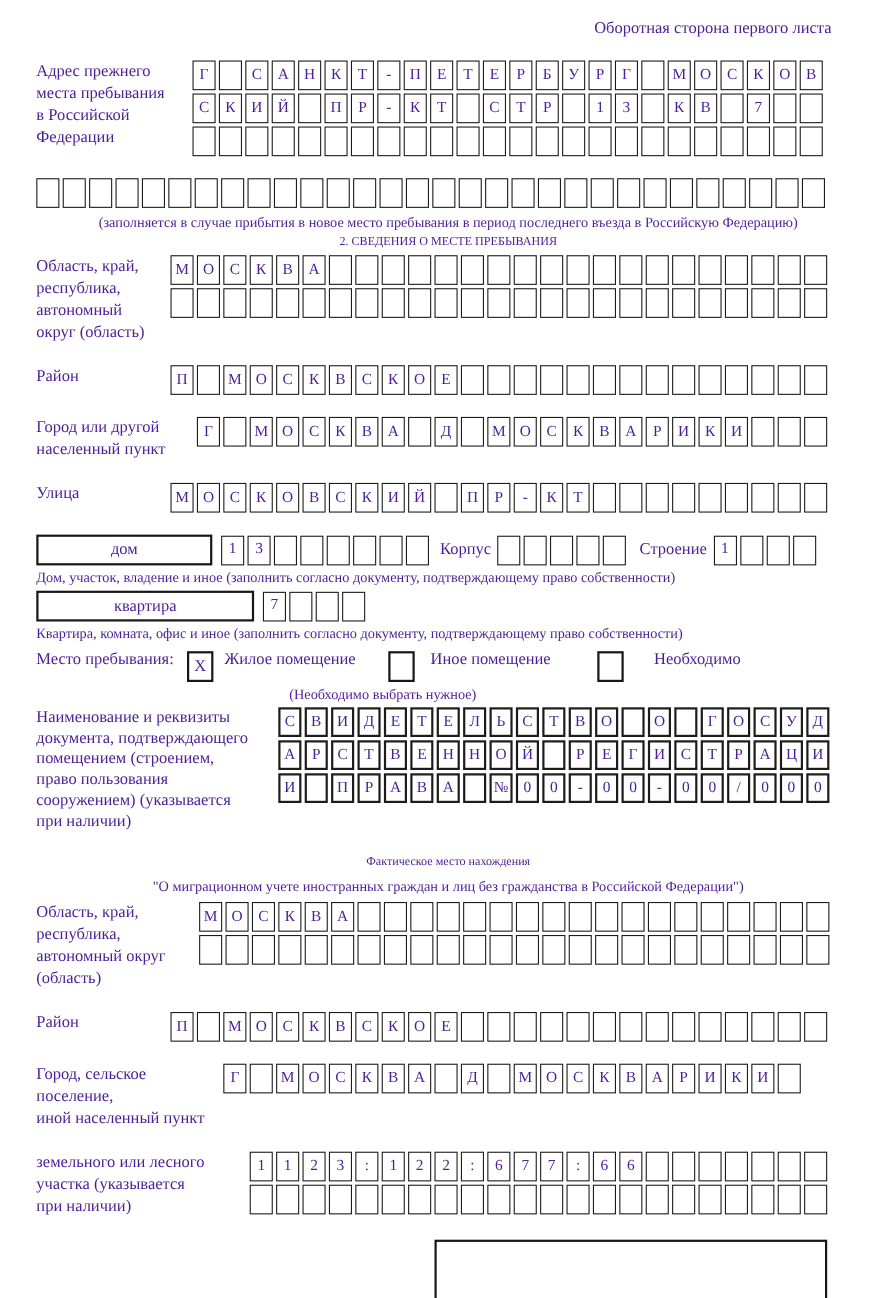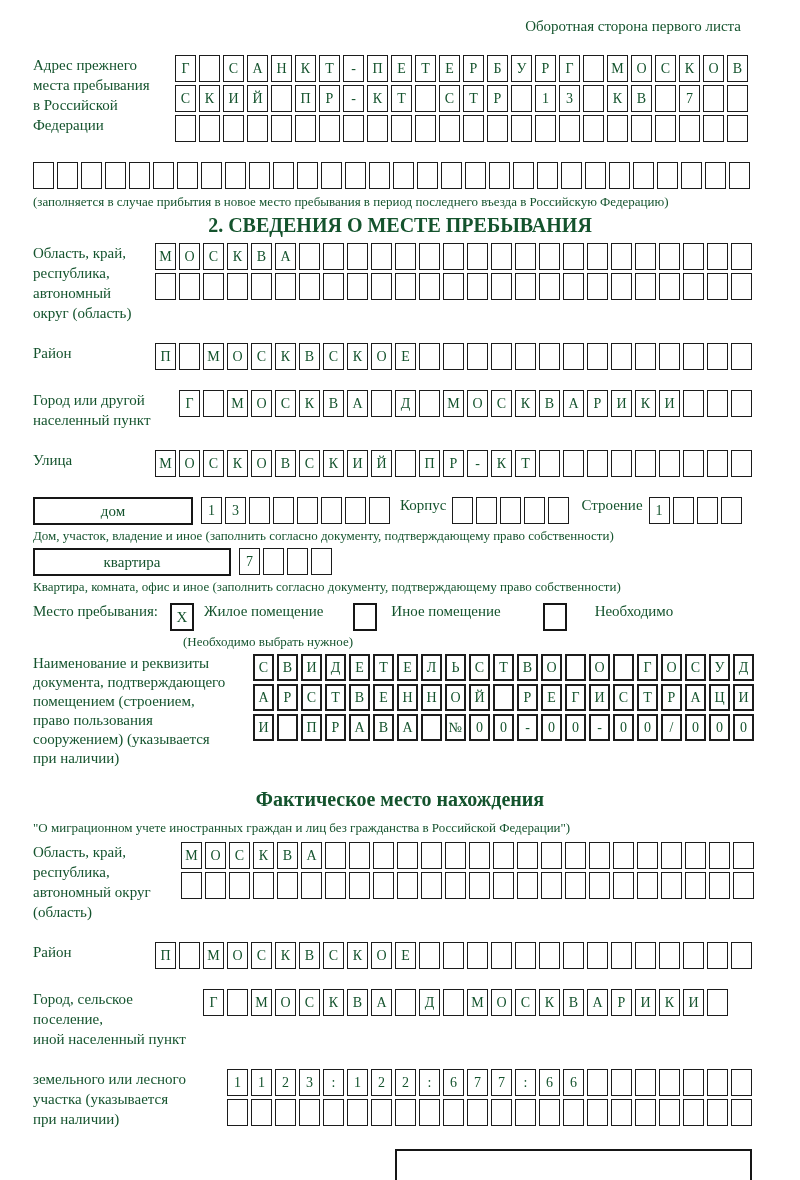--- a/index.html
+++ b/index.html
@@ -1,37 +1,37 @@
 <!DOCTYPE html>
 <html lang="ru"><head>
 <meta charset="utf-8">
 <style>
   html,body{margin:0;padding:0;background:#fff;}
   .page{
     position:relative;width:800px;height:1180px;box-sizing:border-box;
-    padding:10px 33px 0 33px;background:#fff;color:#14532d;
+    padding:10px 18px 0 33px;background:#fff;color:#4c1d95;
     font-family:"Liberation Serif","DejaVu Serif",serif;overflow:hidden;
   }
   .title{text-align:right;font-size:15px;margin:8px 26px 20px 0;}
   .cells{display:flex;gap:3px;}
   .cell{
     flex:0 0 auto;width:19px;height:25px;border:1px solid #1c1c1c;
     display:flex;align-items:center;justify-content:center;
     font-size:14px;line-height:1;background:#fff;
   }
   .thick .cell{border-width:2px;width:17px;height:23px;}
   .rows{display:flex;flex-direction:column;gap:3px;}
   .block{display:flex;margin-bottom:20px;}
   .flabel{flex:0 0 auto;font-size:15px;line-height:20px;}
   .caption{font-size:13px;line-height:17px;}
-  .center{text-align:left;}
-  .h-bold{font-weight:bold;text-align:center;font-size:20px;}
+  .center{text-align:center;}
+  .h-bold{font-weight:normal;text-align:center;font-size:11px;}
   .named-box{border:2px solid #161616;height:24px;display:flex;align-items:center;justify-content:center;font-size:15px;flex:0 0 auto;}
   .inl{font-size:15px;display:flex;align-items:center;flex:0 0 auto;}
-  .hrow{display:flex;align-items:flex-start;margin:4px 0 2px 0;}
+  .hrow{display:flex;align-items:center;margin:4px 0 2px 0;}
   .cb{flex:0 0 auto;width:20px;height:24px;border:2px solid #161616;display:flex;align-items:center;justify-content:center;font-size:15px;}
   .cb-row{display:flex;align-items:flex-start;font-size:15px;margin:8px 0 2px 0;font-family:Liberation Serif, serif;}
   .stamp-box{width:353px;height:170px;border:2px solid #161616;margin:8px 0 6px 362px;}
   .mb2{margin-bottom:2px;} .mb4{margin-bottom:4px;} .mb6{margin-bottom:6px;}
 </style>
 </head>
 <body>
 
 <div class="page">
 

